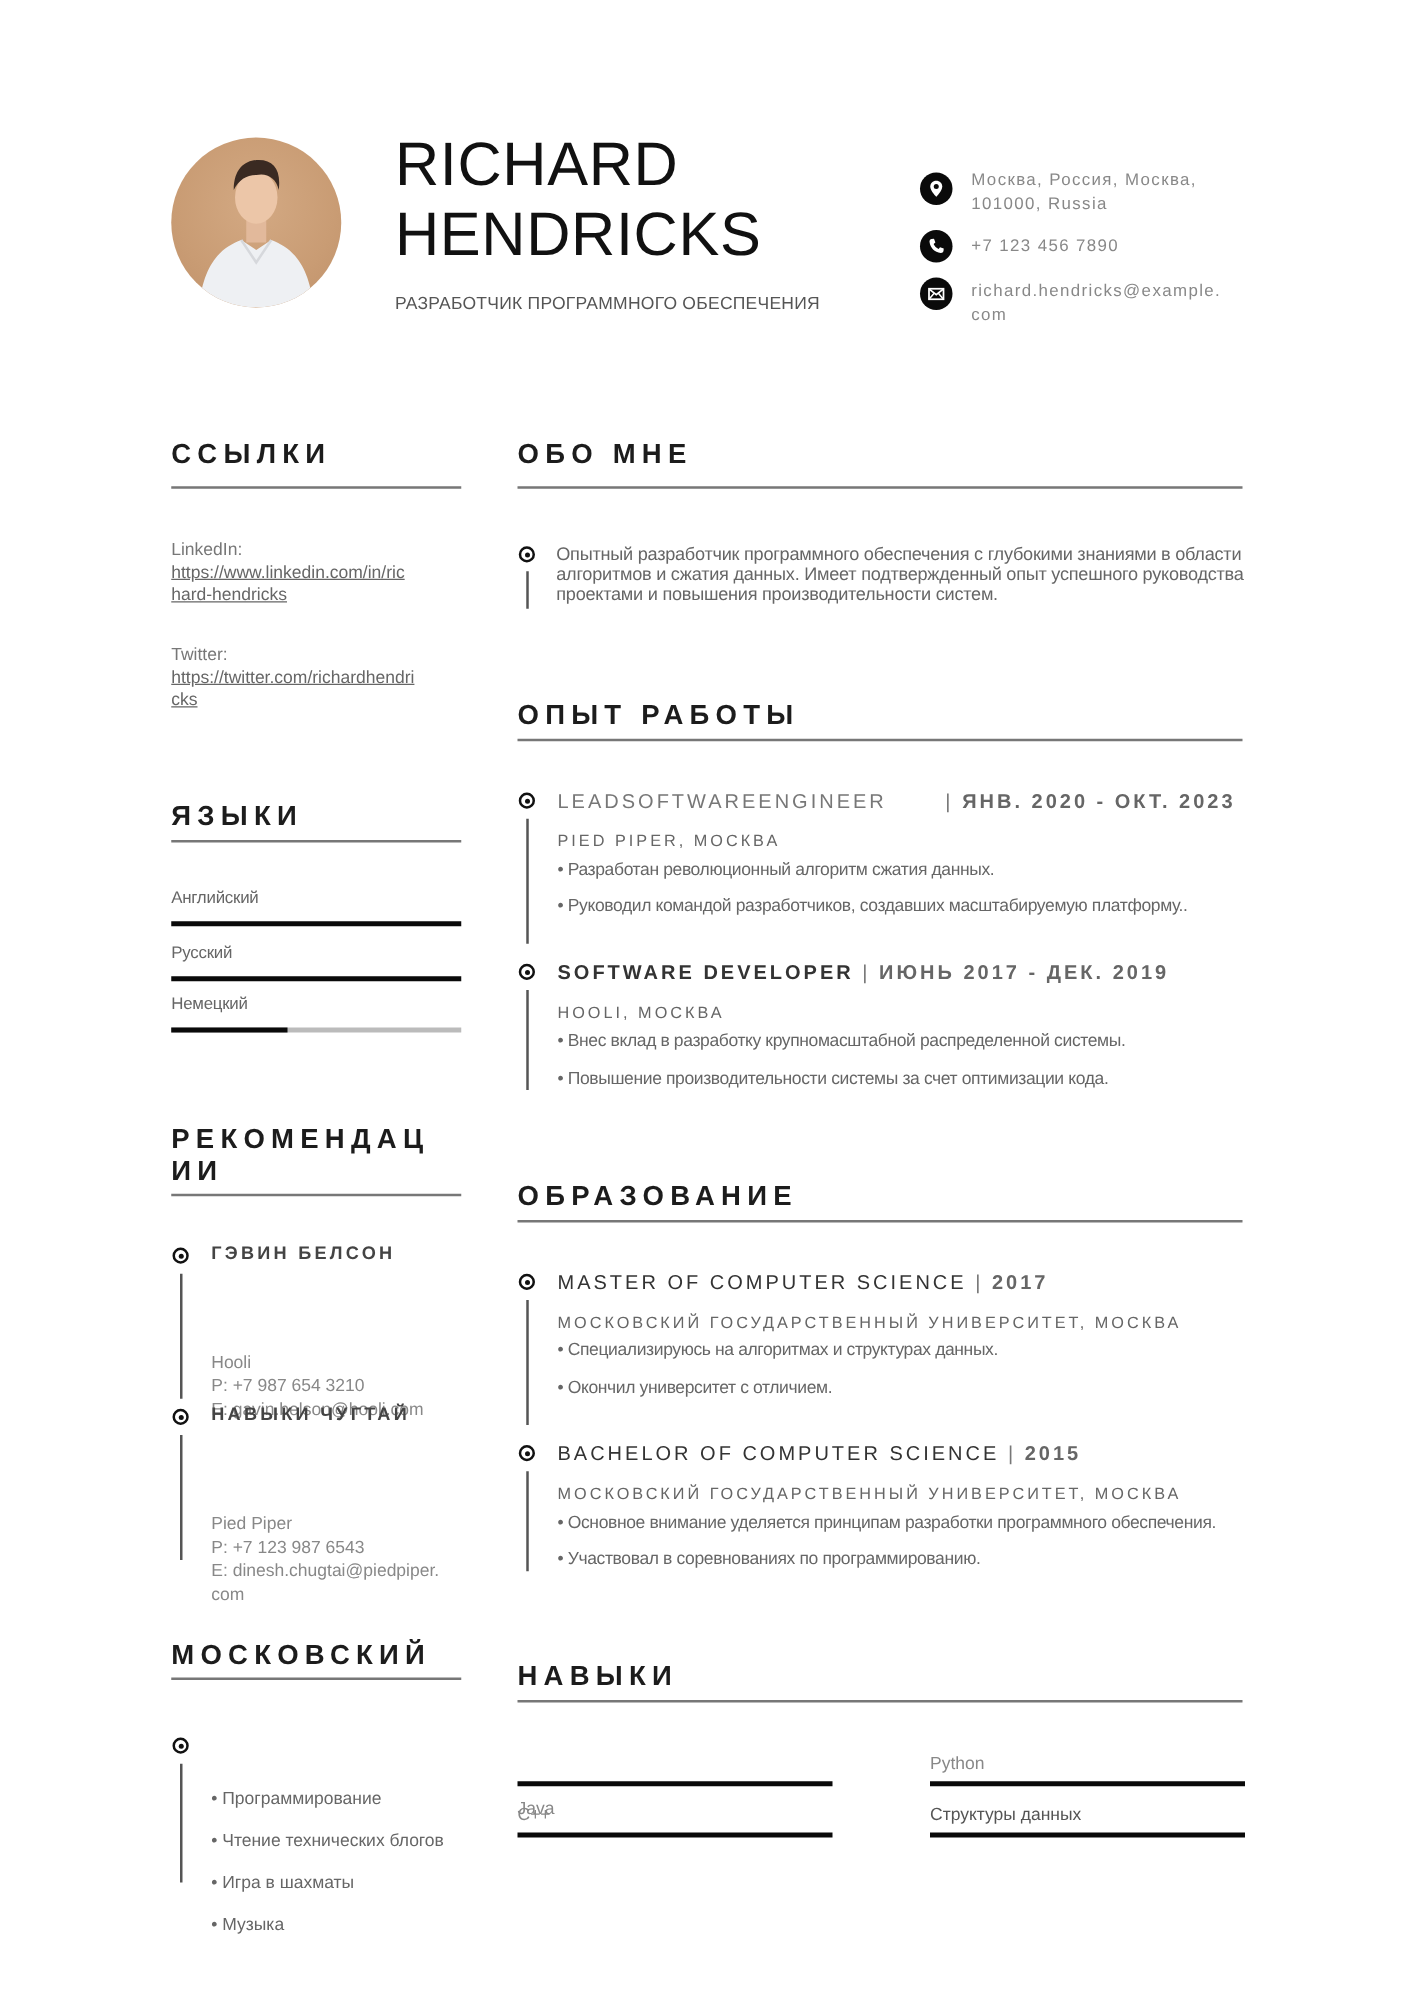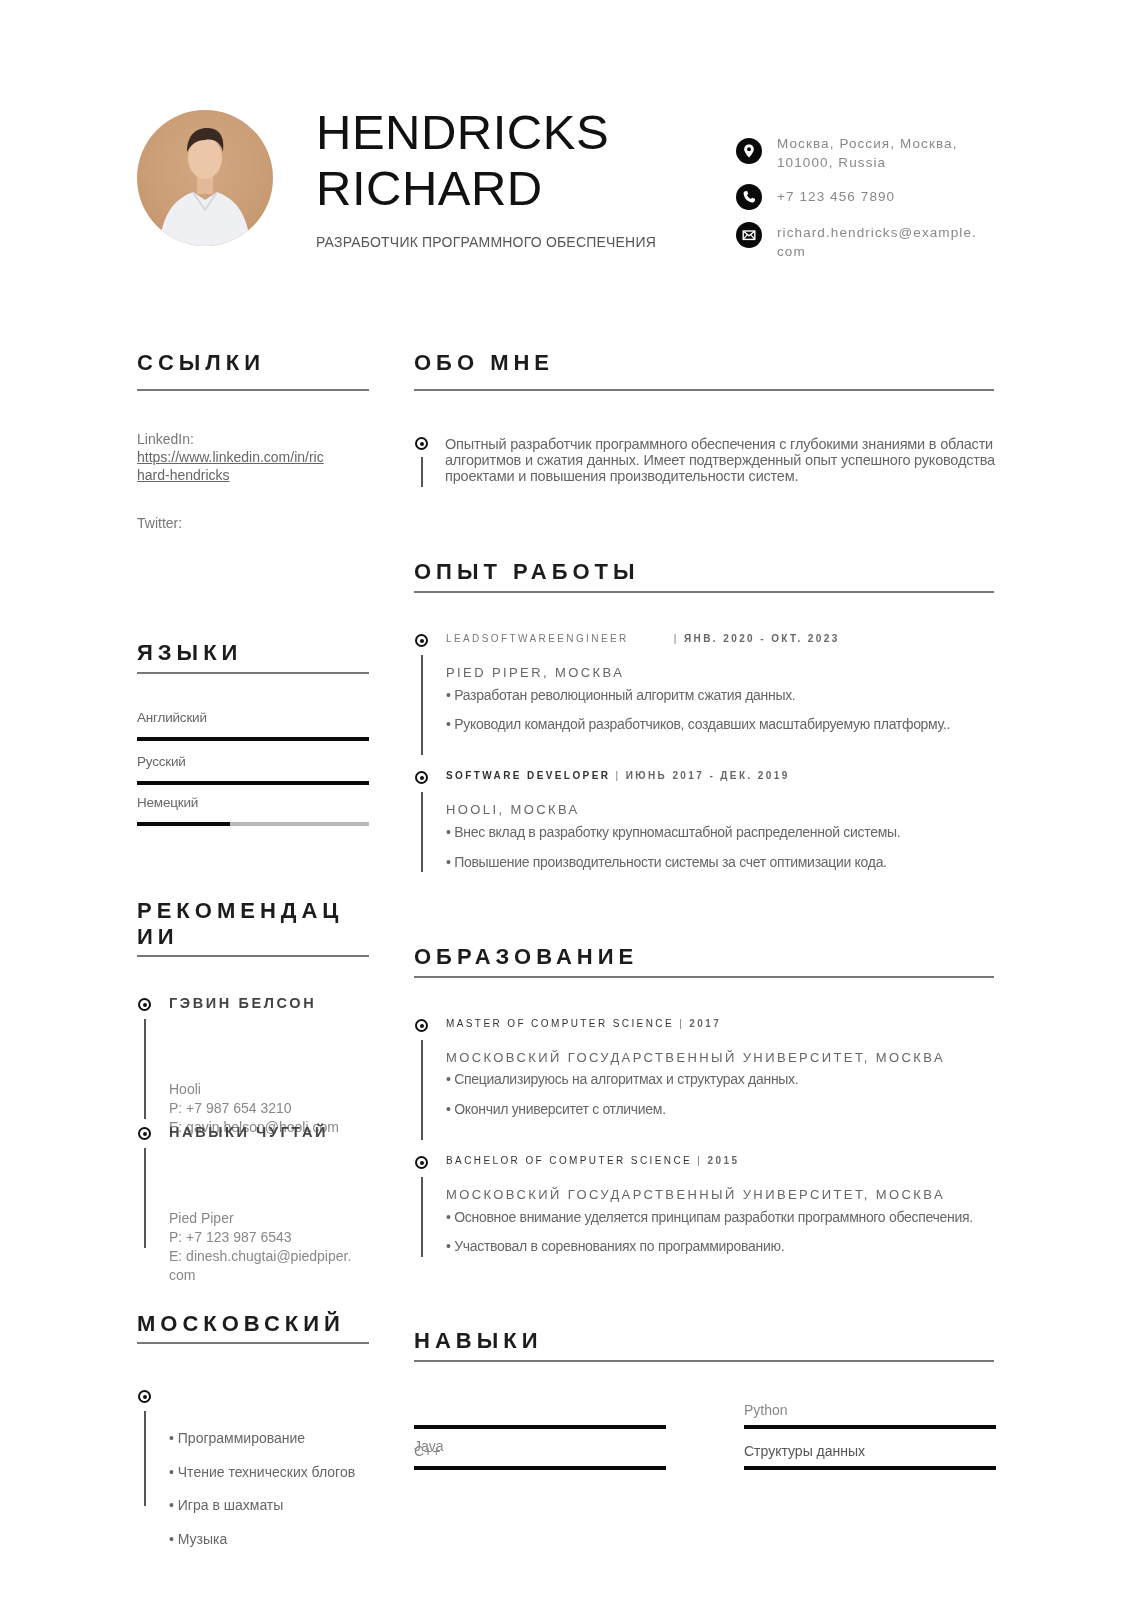--- a/index.html
+++ b/index.html
@@ -36,21 +36,21 @@
   .tl-dot::after { content: ""; width: 4px; height: 4px; border-radius: 50%; background: #111; }
   .tl-line { width: 2px; background: #555; }
 
   .ref-name { font-size: 14.5px; font-weight: 700; letter-spacing: 2.6px; color: #444; }
   .ref-detail { font-size: 14px; line-height: 19px; color: #888; width: 210px; margin-top: 48px; }
 
   .hobby { font-size: 14px; line-height: 19.5px; color: #666; margin-top: 14px; }
 
   
   .about-text { font-size: 14.5px; line-height: 16px; color: #666; width: 575px; letter-spacing: -0.2px; }
-  .job-head { font-size: 10px; letter-spacing: 2.4px; color: #333; font-weight: 700; white-space: nowrap; }
+  .job-head { font-size: 16px; letter-spacing: 2.4px; color: #333; font-weight: 700; white-space: nowrap; }
   .job-head .light { font-weight: 400; color: #777; }
   .job-head .date { font-weight: 700; color: #666; }
   .company { font-size: 13px; letter-spacing: 2.4px; color: #666; font-weight: 400; white-space: nowrap; }
   .bullet { font-size: 14px; color: #666; white-space: nowrap; letter-spacing: -0.3px; }
 
   .skill-label { font-size: 14px; color: #888; }
   .skill-bar { height: 4px; background: #0a0a0a; }
 </style>
 </head>
 <body>
@@ -63,22 +63,22 @@
 
     <rect x="60" y="66" width="16" height="18" fill="#e2b99b"></rect>
 
     <ellipse cx="68" cy="48" rx="17" ry="21" fill="#ecc6a8"></ellipse>
 
     <path d="M50 42 C50 24 60 18 70 18 C82 18 88 26 86 42 C84 32 76 28 68 30 C60 30 54 34 50 42 Z" fill="#3a2a22"></path>
   </svg>
 </div>
 
 <div class="abs name">
+  <div>RICHARD</div>
   <div>HENDRICKS</div>
-  <div>RICHARD</div>
 </div>
 <div class="abs job-title">РАЗРАБОТЧИК ПРОГРАММНОГО ОБЕСПЕЧЕНИЯ</div>
 
 <div class="abs contact-row" style="top:138px;">
   <span class="c-icon">
     <svg viewBox="0 0 16 16">
         <path d="M8 1.5C5.2 1.5 3.2 3.6 3.2 6.2 3.2 9.6 8 14.5 8 14.5S12.8 9.6 12.8 6.2C12.8 3.6 10.8 1.5 8 1.5Z" fill="#fff"></path>
         <circle cx="8" cy="6.2" r="2" fill="#0a0a0a"></circle>
       </svg>
   </span>
@@ -116,20 +116,24 @@
 
 <div class="abs" style="left:137px; top:430px;">
   <div class="link-label">LinkedIn:</div>
   <div class="link-url">
     <div>https://www.linkedin.com/in/ric</div>
     <div>hard-hendricks</div>
   </div>
 </div>
 <div class="abs" style="left:137px; top:514px;">
   <div class="link-label">Twitter:</div>
+  <div class="link-url">
+    <div>https://twitter.com/richardhendri</div>
+    <div>cks</div>
+  </div>
 </div>
 
 <div class="abs sec-title" style="left:137px; top:640px;">ЯЗЫКИ</div>
 <div class="abs sec-rule" style="left:137px; top:672px; width:232px;"></div>
 
 <div class="abs lang-label" style="left:137px; top:710px;">Английский</div>
 <div class="abs bar-track" style="left:137px; top:737px; width:232px;">
     <div class="bar-fill" style="width:100%;"></div>
   </div>
 

